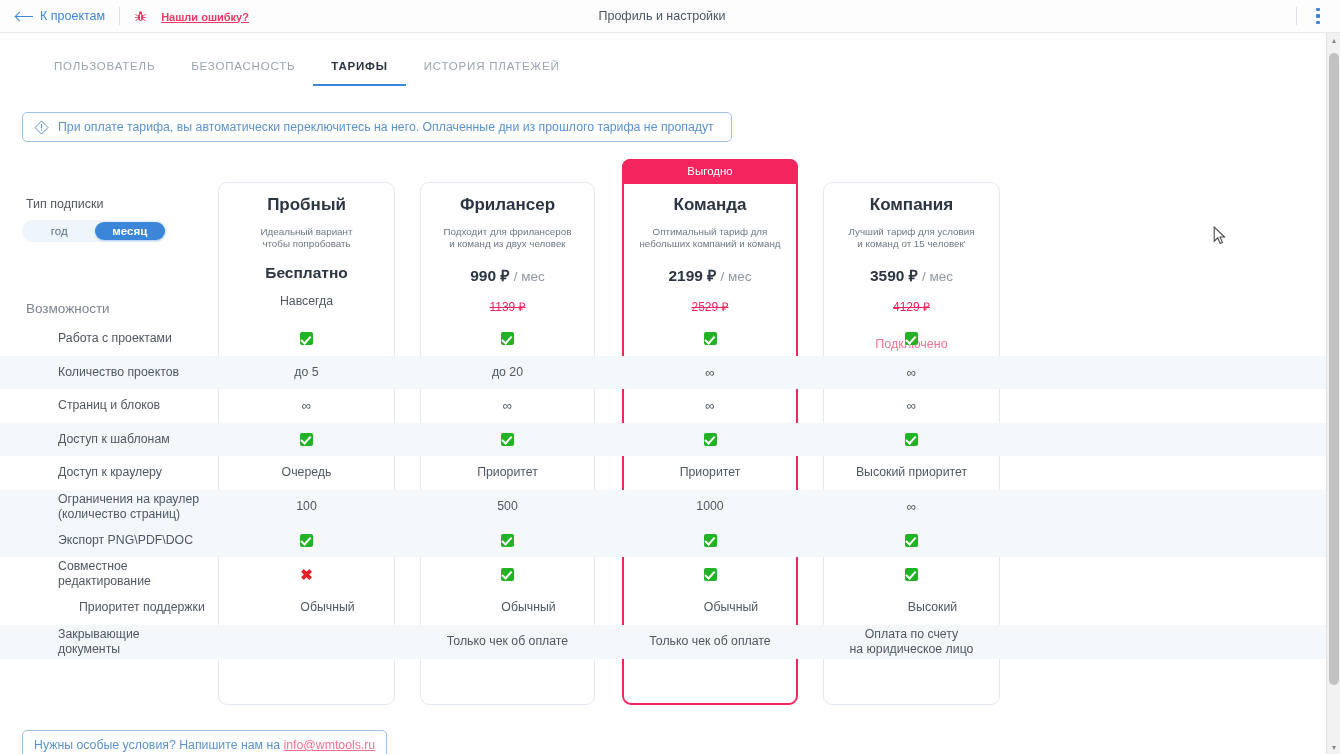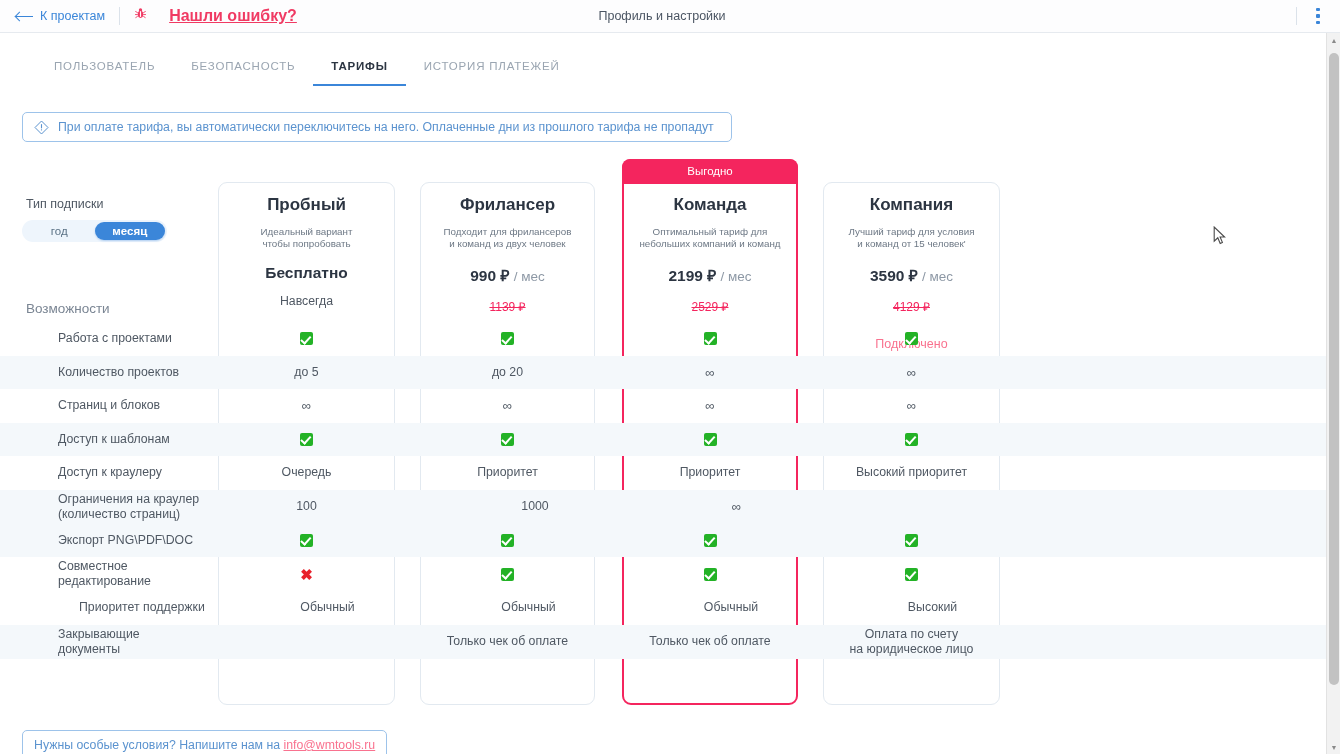--- a/index.html
+++ b/index.html
@@ -35,22 +35,22 @@
   .arrow-left::after {
     content: ""; position: absolute; left: 0; top: 1.5px;
     width: 6px; height: 6px;
     border-left: 1.5px solid #3b86d9; border-bottom: 1.5px solid #3b86d9;
     transform: rotate(45deg);
   }
   .topbar-sep {
     width: 1px; height: 18px; background: #dbe2ea; margin: 0 14px;
   }
   .bug-link {
-    display: flex; align-items: flex-start; gap: 22px;
-    color: #f03a63; font-size: 16px; cursor: pointer; white-space: nowrap;
+    display: flex; align-items: flex-end; gap: 14px;
+    color: #f03a63; font-size: 11px; cursor: pointer; white-space: nowrap;
   }
   .bug-link .lbl { text-decoration: underline; font-weight: 700; }
   .bug-icon { width: 13px; height: 13px; display: block; }
 
   .topbar-title {
     position: absolute; left: 0; right: 16px; text-align: center;
     font-size: 12.5px; color: #4b5563; pointer-events: none;
   }
   .topbar-right {
     margin-left: auto; display: flex; align-items: center; padding-right: 13px;
@@ -429,20 +429,21 @@
           <div class="cellwrap col-b">Приоритет</div>
           <div class="cellwrap gap-b"></div>
           <div class="cellwrap col-c">Приоритет</div>
           <div class="cellwrap gap-c"></div>
           <div class="cellwrap col-d">Высокий приоритет</div>
         </div>
         <div class="stripe-row alt" style="height: 34px;">
           <div class="feat-label">Ограничения на краулер<br>(количество страниц)</div>
           <div class="cellwrap col-a">100</div>
           <div class="cellwrap gap-a"></div>
+          <div class="cellwrap col-b">500</div>
           <div class="cellwrap gap-b"></div>
           <div class="cellwrap col-c">1000</div>
           <div class="cellwrap gap-c"></div>
           <div class="cellwrap col-d">
             <span class="inf">∞</span>
           </div>
         </div>
         <div class="stripe-row alt" style="height: 33.5px;">
           <div class="feat-label">Экспорт PNG\PDF\DOC</div>
           <div class="cellwrap col-a">

